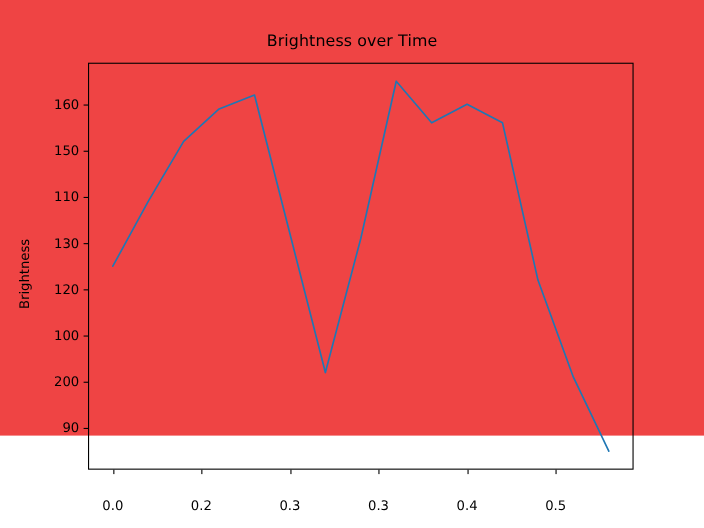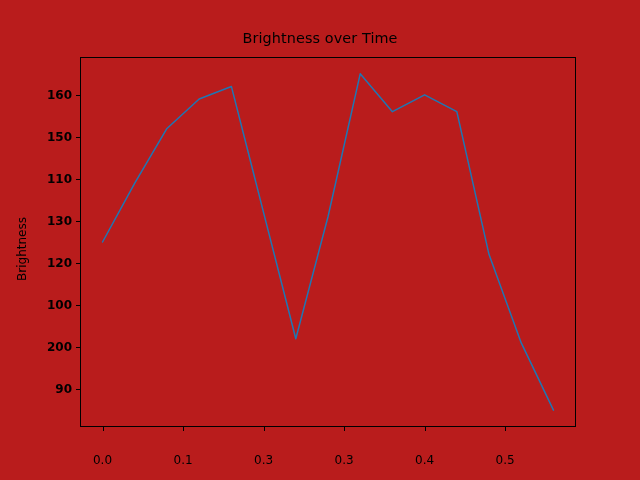--- a/index.html
+++ b/index.html
@@ -9,22 +9,22 @@
   }
   body {
     width: 640px;
     height: 480px;
     font-family: "DejaVu Sans", sans-serif;
     overflow: hidden;
   }
   #figure {
     position: relative;
     width: 640px;
-    height: 480px;
-    background: #b91c1c;
+    height: 396px;
+    background: #ef4444;
   }
   #chart-title {
     position: absolute;
     left: 0;
     top: 30px;
     width: 640px;
     text-align: center;
     font-size: 14.4px;
     color: #000000;
     letter-spacing: 0.1px;
@@ -48,21 +48,20 @@
     overflow: visible;
   }
   .ytick-label {
     position: absolute;
     right: 0;
     text-align: right;
     font-size: 12px;
     color: #000000;
     transform: translateY(-50%);
     white-space: nowrap;
-    font-weight: bold;
   }
   .ytick-wrap {
     position: absolute;
     left: 0;
     width: 72px;
     height: 0;
   }
   .ytick-mark {
     position: absolute;
     left: 76px;
@@ -161,21 +160,21 @@
         <div class="ytick-mark"></div>
       </div>
     </div>
   <div id="xtick-container">
       <div class="xtick-wrap" style="left: 102.545px; top: 427px;">
         <div class="xtick-mark"></div>
         <div class="xtick-label">0.0</div>
       </div>
       <div class="xtick-wrap" style="left: 183.065px; top: 427px;">
         <div class="xtick-mark"></div>
-        <div class="xtick-label">0.1</div>
+        <div class="xtick-label">0.2</div>
       </div>
       <div class="xtick-wrap" style="left: 263.584px; top: 427px;">
         <div class="xtick-mark"></div>
         <div class="xtick-label">0.3</div>
       </div>
       <div class="xtick-wrap" style="left: 344.104px; top: 427px;">
         <div class="xtick-mark"></div>
         <div class="xtick-label">0.3</div>
       </div>
       <div class="xtick-wrap" style="left: 424.623px; top: 427px;">

